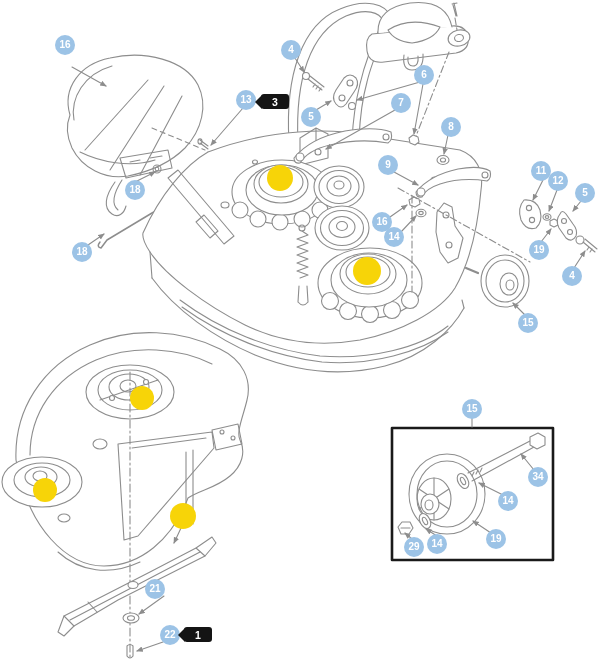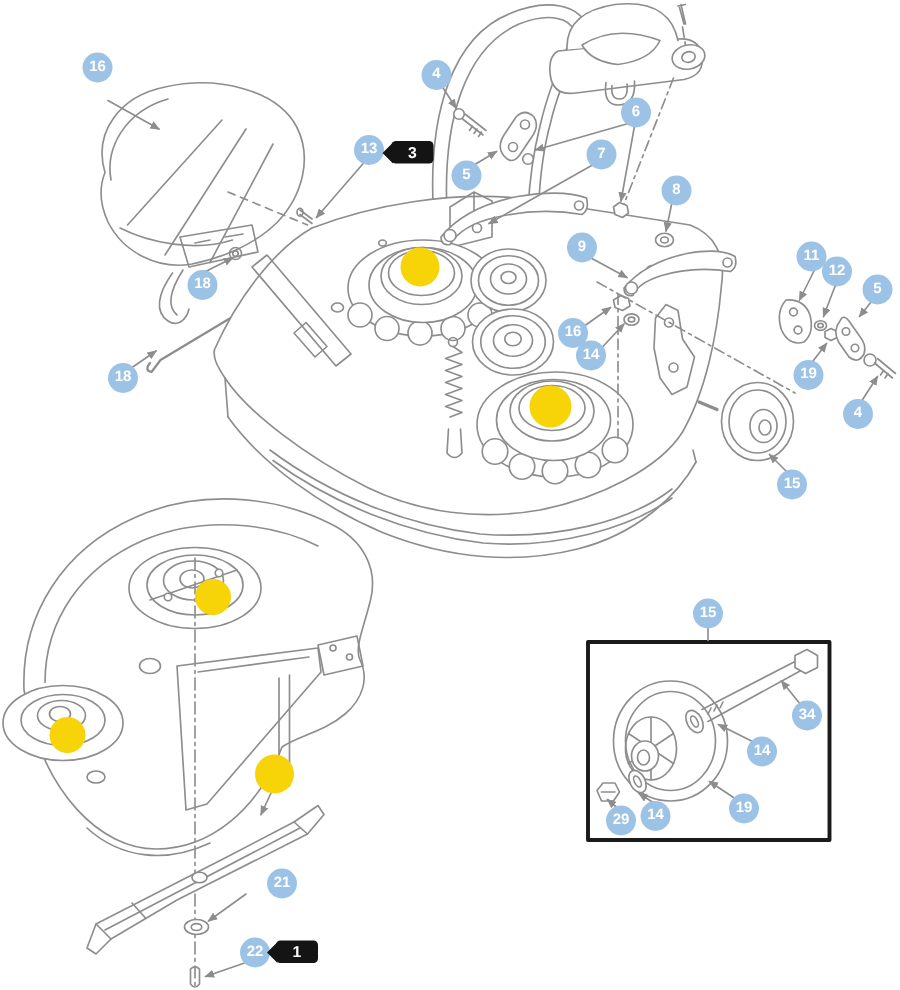--- a/index.html
+++ b/index.html
@@ -304,19 +304,19 @@
 <div class="callout" style="left:562px;top:266px">4</div>
 <div class="callout" style="left:372px;top:212px">16</div>
 <div class="callout" style="left:384px;top:227px">14</div>
 <div class="callout" style="left:518px;top:313px">15</div>
 <div class="callout" style="left:462px;top:399px">15</div>
 <div class="callout" style="left:528px;top:467px">34</div>
 <div class="callout" style="left:498px;top:491px">14</div>
 <div class="callout" style="left:486px;top:529px">19</div>
 <div class="callout" style="left:427px;top:534px">14</div>
 <div class="callout" style="left:404px;top:537px">29</div>
-<div class="callout" style="left:178px;top:579px">21</div>
+<div class="callout" style="left:145px;top:579px">21</div>
 <div class="callout" style="left:160px;top:625px">22</div>
 
 <div class="badge" style="left:261px;top:94px">3</div>
 <div class="badge" style="left:184px;top:627px">1</div>
 
 </div>
 
 </body></html>

